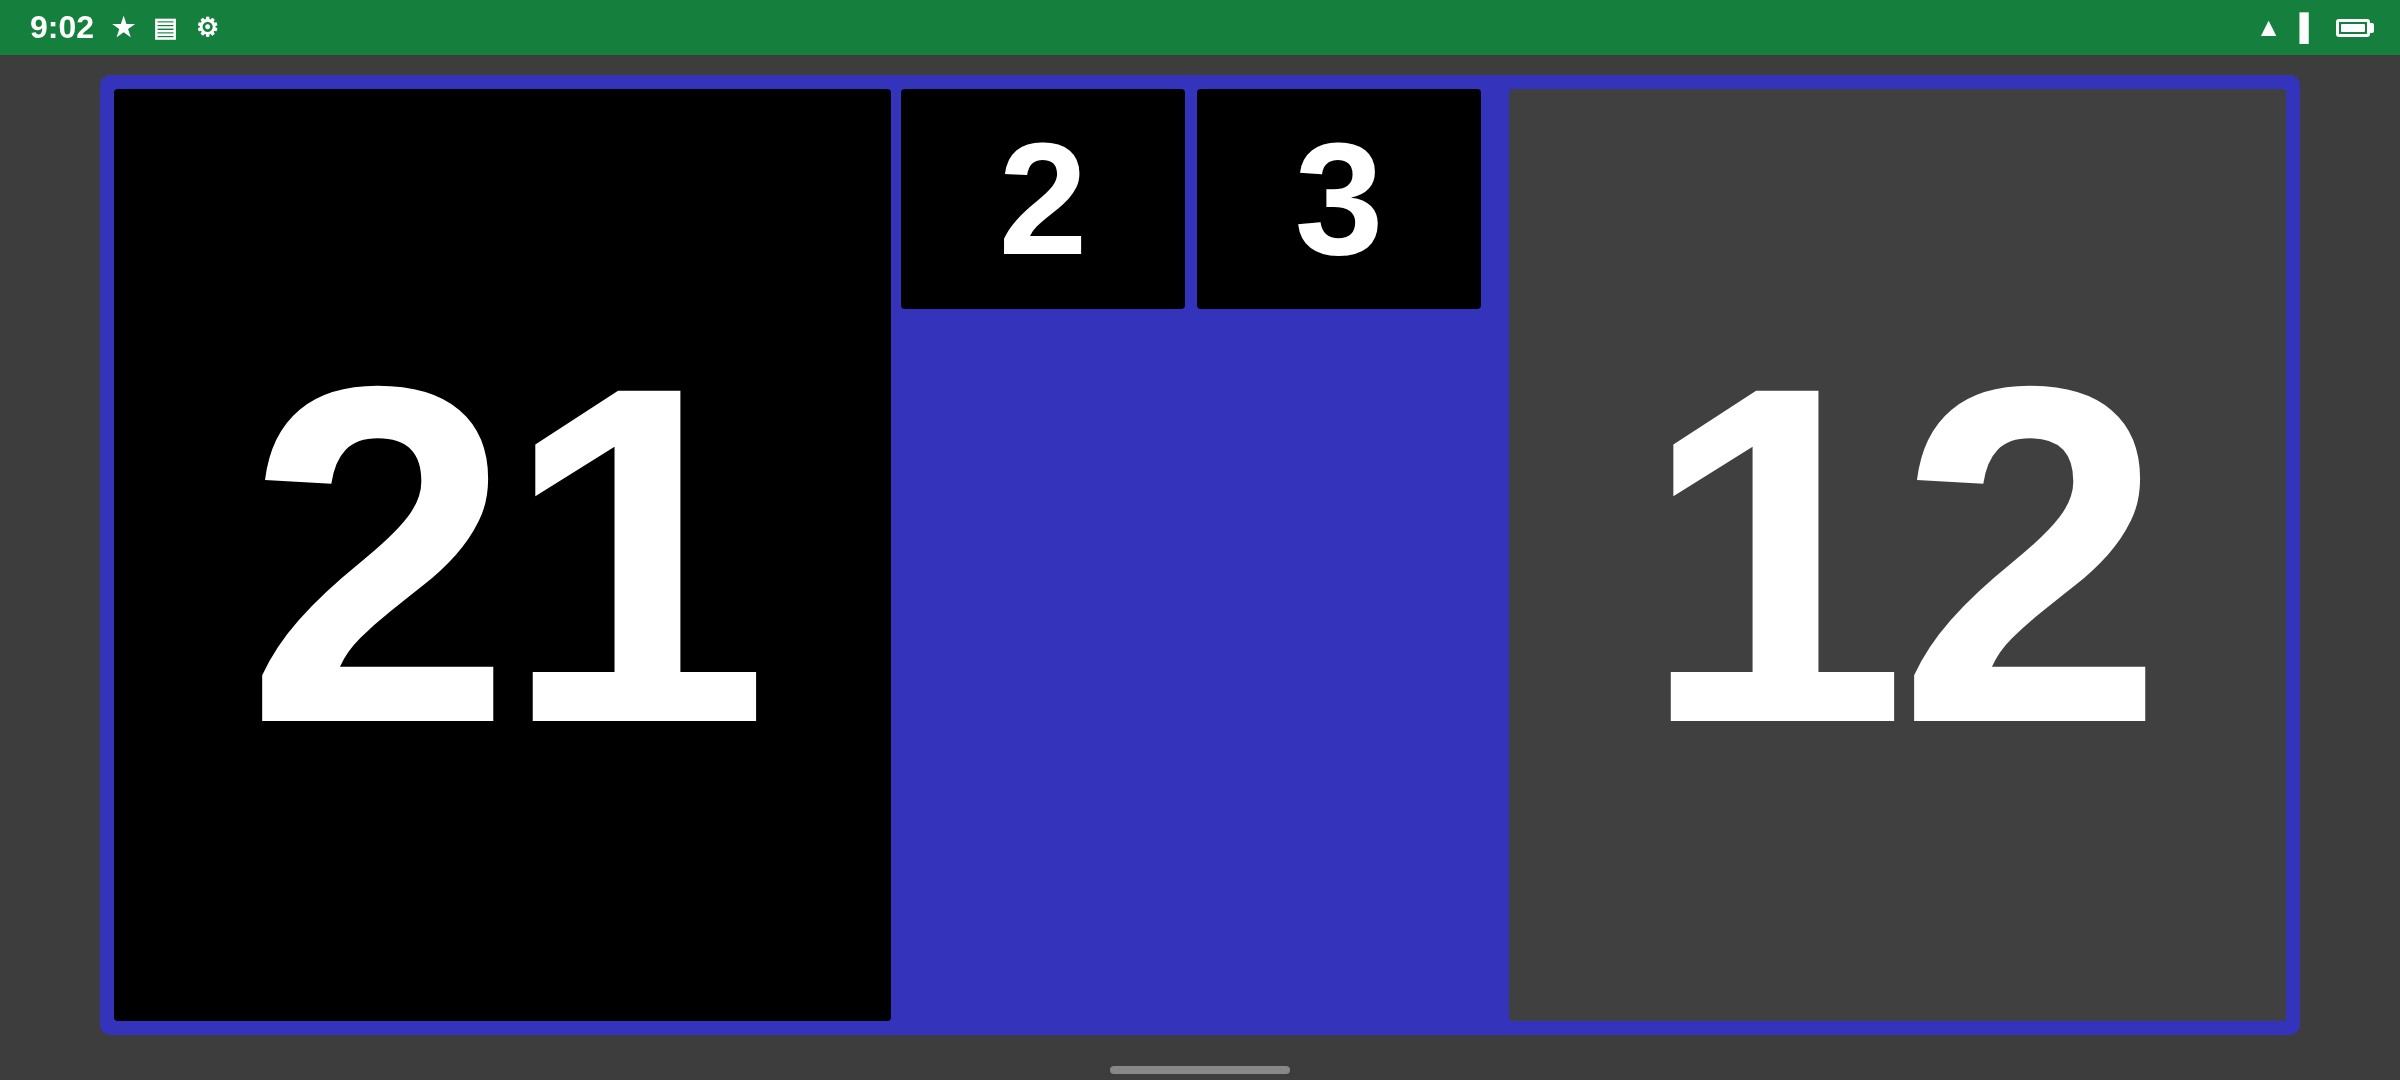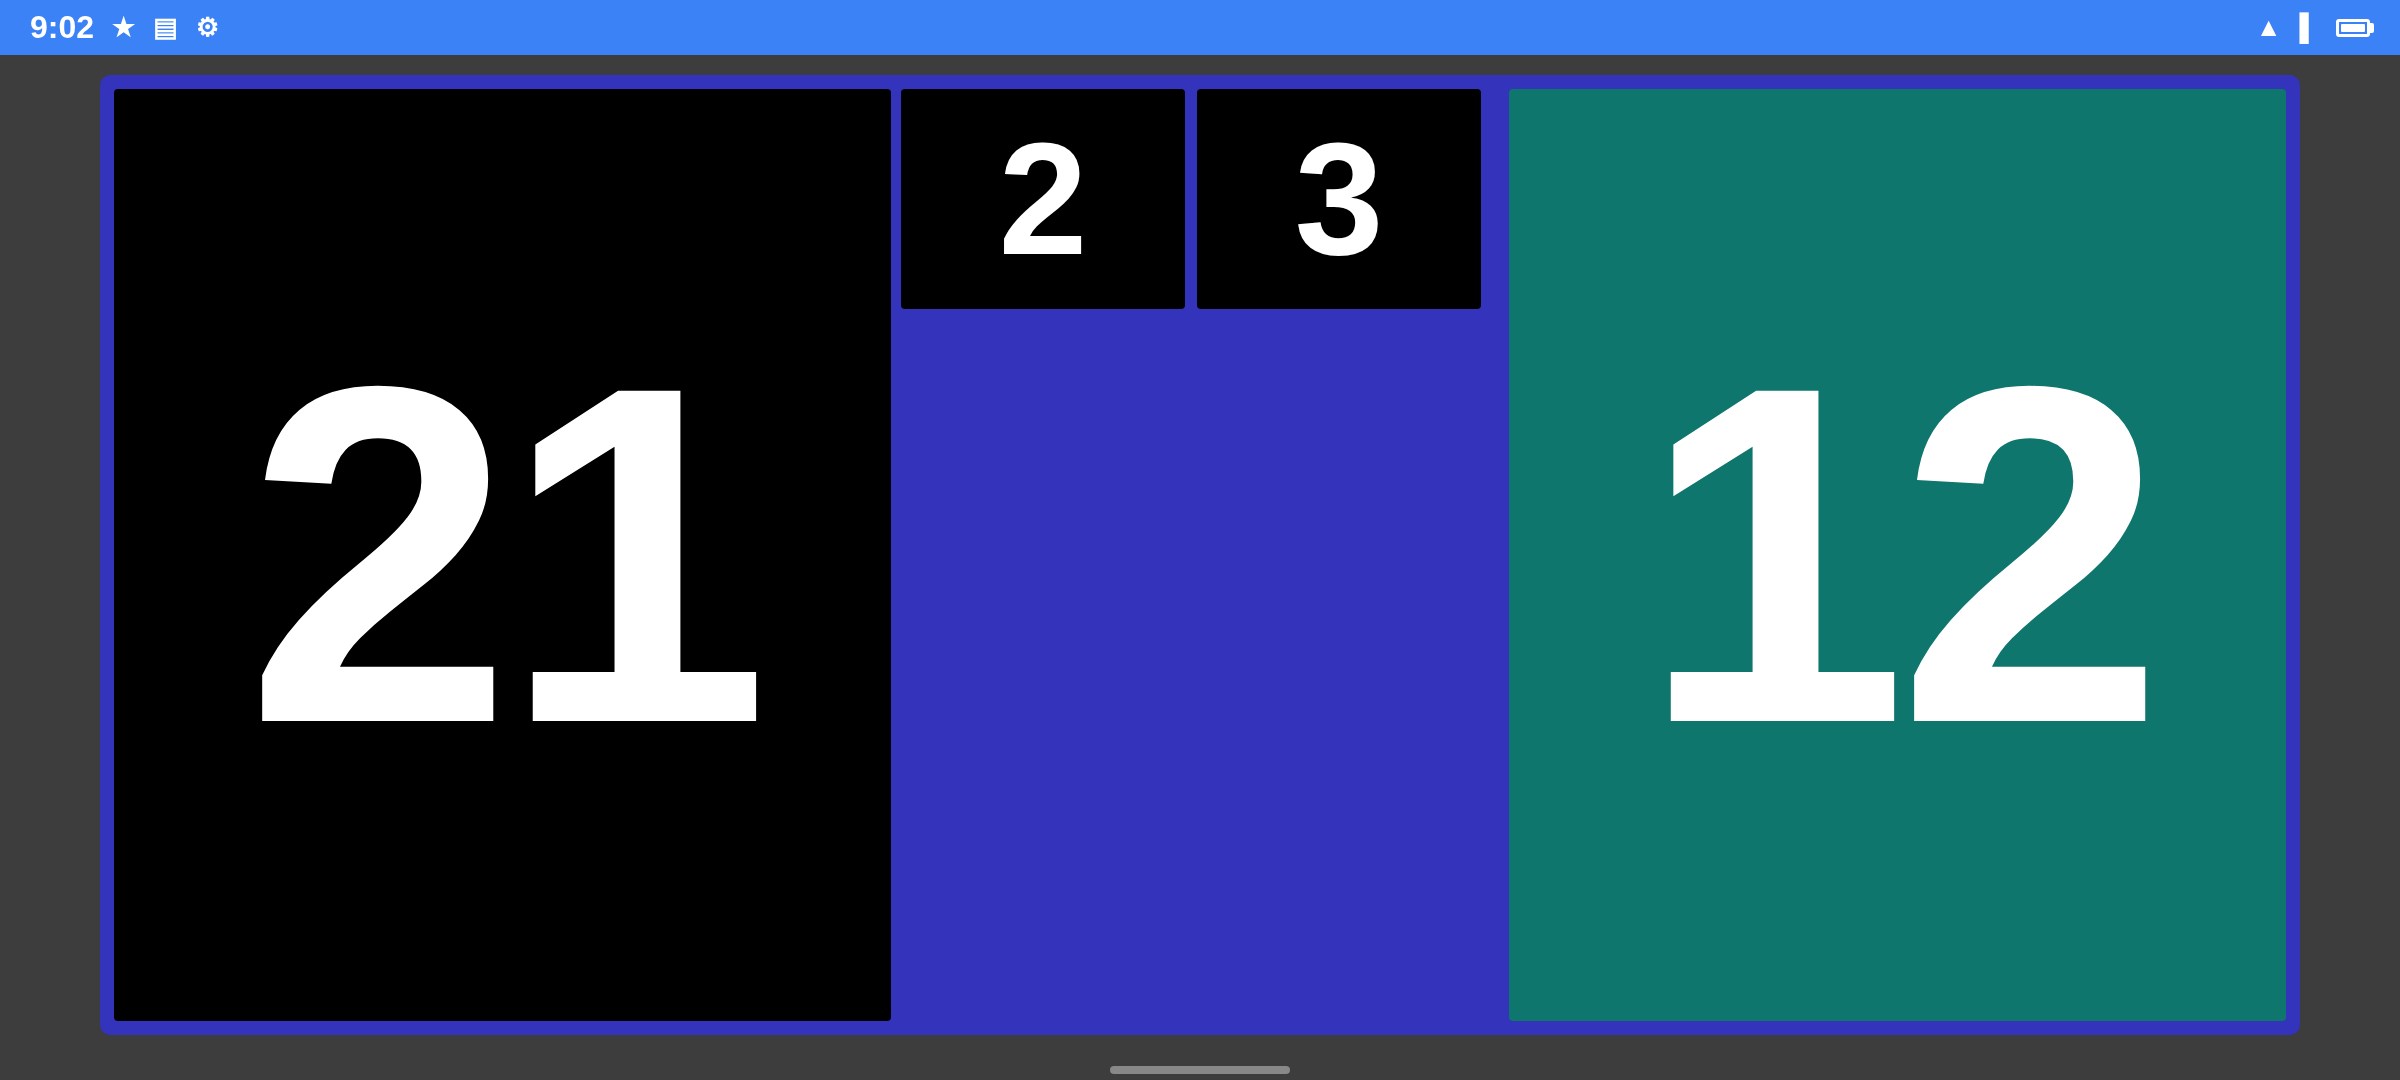--- a/index.html
+++ b/index.html
@@ -9,21 +9,21 @@
       height: 1080px;
       background: #3d3d3d;
       font-family: 'Arial Black', Arial, sans-serif;
       overflow: hidden;
     }
 
     
     .status-bar {
       width: 100%;
       height: 55px;
-      background: #3b82f6;
+      background: #15803d;
       display: flex;
       align-items: center;
       justify-content: space-between;
       padding: 0 30px;
     }
 
     .status-left {
       display: flex;
       align-items: center;
       gap: 18px;
@@ -130,21 +130,21 @@
       letter-spacing: 2px;
       cursor: pointer;
       display: flex;
       align-items: center;
       justify-content: center;
     }
 
     
     .score-panel-right {
       flex: 1;
-      background: #0f766e;
+      background: #404040;
       display: flex;
       align-items: center;
       justify-content: center;
       border-radius: 4px;
       margin-left: 28px;
     }
 
     
     .nav-bar {
       height: 40px;

